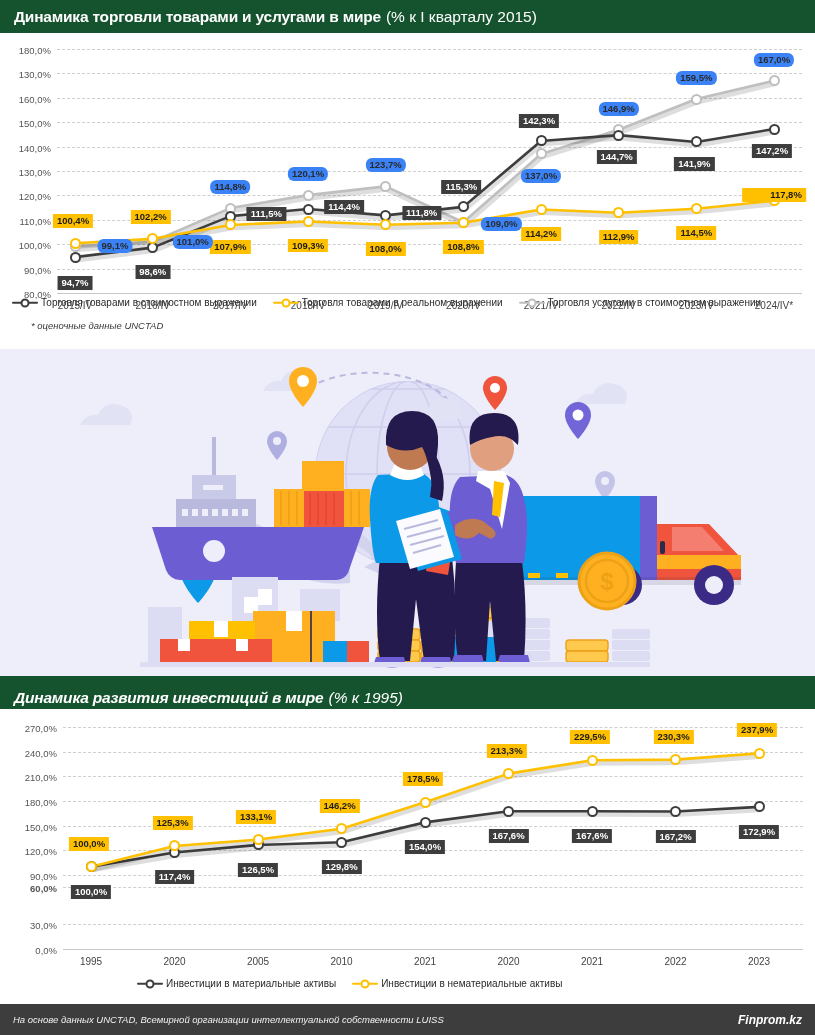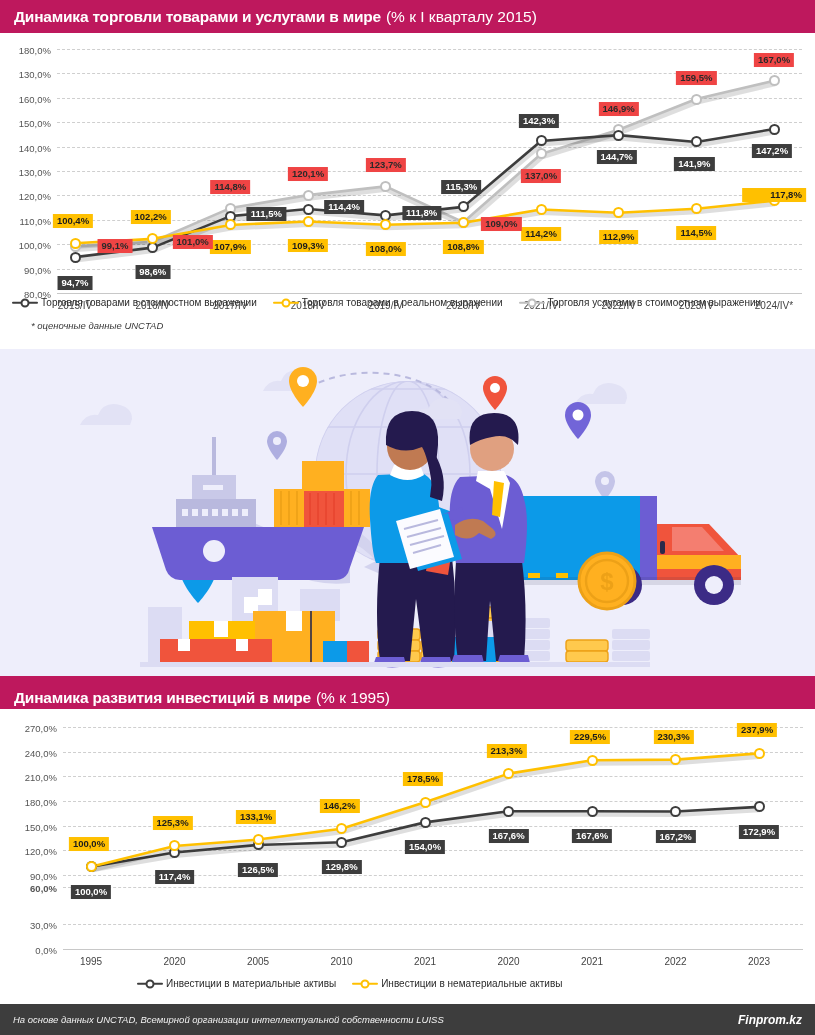--- a/index.html
+++ b/index.html
@@ -7,35 +7,35 @@
     width: 815px; height: 1035px;
     background: #ffffff;
     font-family: "Liberation Sans", "DejaVu Sans", sans-serif;
     overflow: hidden;
   }
   .page { position: relative; width: 815px; height: 1035px; background: #fff; }
 
   
   .hdr {
     position: absolute; left: 0; width: 815px;
-    background: #be185d;
+    background: #14532d;
     display: flex; align-items: center;
     padding-left: 14px;
   }
   .hdr .t-strong {
     color: #ffffff; font-size: 15.5px; font-weight: bold;
     letter-spacing: -0.2px; white-space: nowrap;
   }
   .hdr .t-light {
     color: #ffffff; font-size: 15.5px; font-weight: normal;
     margin-left: 5px; white-space: nowrap;
   }
 
   #hdr1 { top: 0; height: 33px; }
-  #hdr2 { top: 676px; height: 44px; }
+  #hdr2 { top: 676px; height: 44px; font-style: italic; }
 
   
   .chart-wrap { position: absolute; left: 0; width: 815px; background: #fff; }
   .plot { position: absolute; }
   .gridline {
     position: absolute; left: 0; right: 0; height: 0;
     border-top: 1px dashed #cfcfcf;
   }
   .gridline.axis { border-top: 1px solid #c8c8c8; }
   .ylab {
@@ -50,21 +50,21 @@
   svg.lines { position: absolute; left: 0; top: 0; overflow: visible; }
 
   .dlabel {
     position: absolute; font-size: 9.5px; font-weight: bold;
     padding: 2px 4px 2px 4px; white-space: nowrap;
     transform: translate(-50%, -50%);
     line-height: 1.05;
   }
   .dl-yellow { background: #ffc000; color: #1c1c1c; }
   .dl-dark   { background: #3d3d3d; color: #ffffff; }
-  .dl-grey   { background: #ef4444; color: #2a2a2a; }
+  .dl-grey   { background: #3b82f6; color: #2a2a2a; border-radius: 6px; }
 
   
   .legend {
     position: absolute; display: flex; align-items: center;
     font-size: 10px; color: #2b2b2b; white-space: nowrap;
   }
   .legend .item { display: flex; align-items: center; margin-right: 16px; }
   .legend .item:last-child { margin-right: 0; }
   .lg-mark { position: relative; width: 26px; height: 10px; margin-right: 3px; flex: none; }
   .lg-mark .bar {

